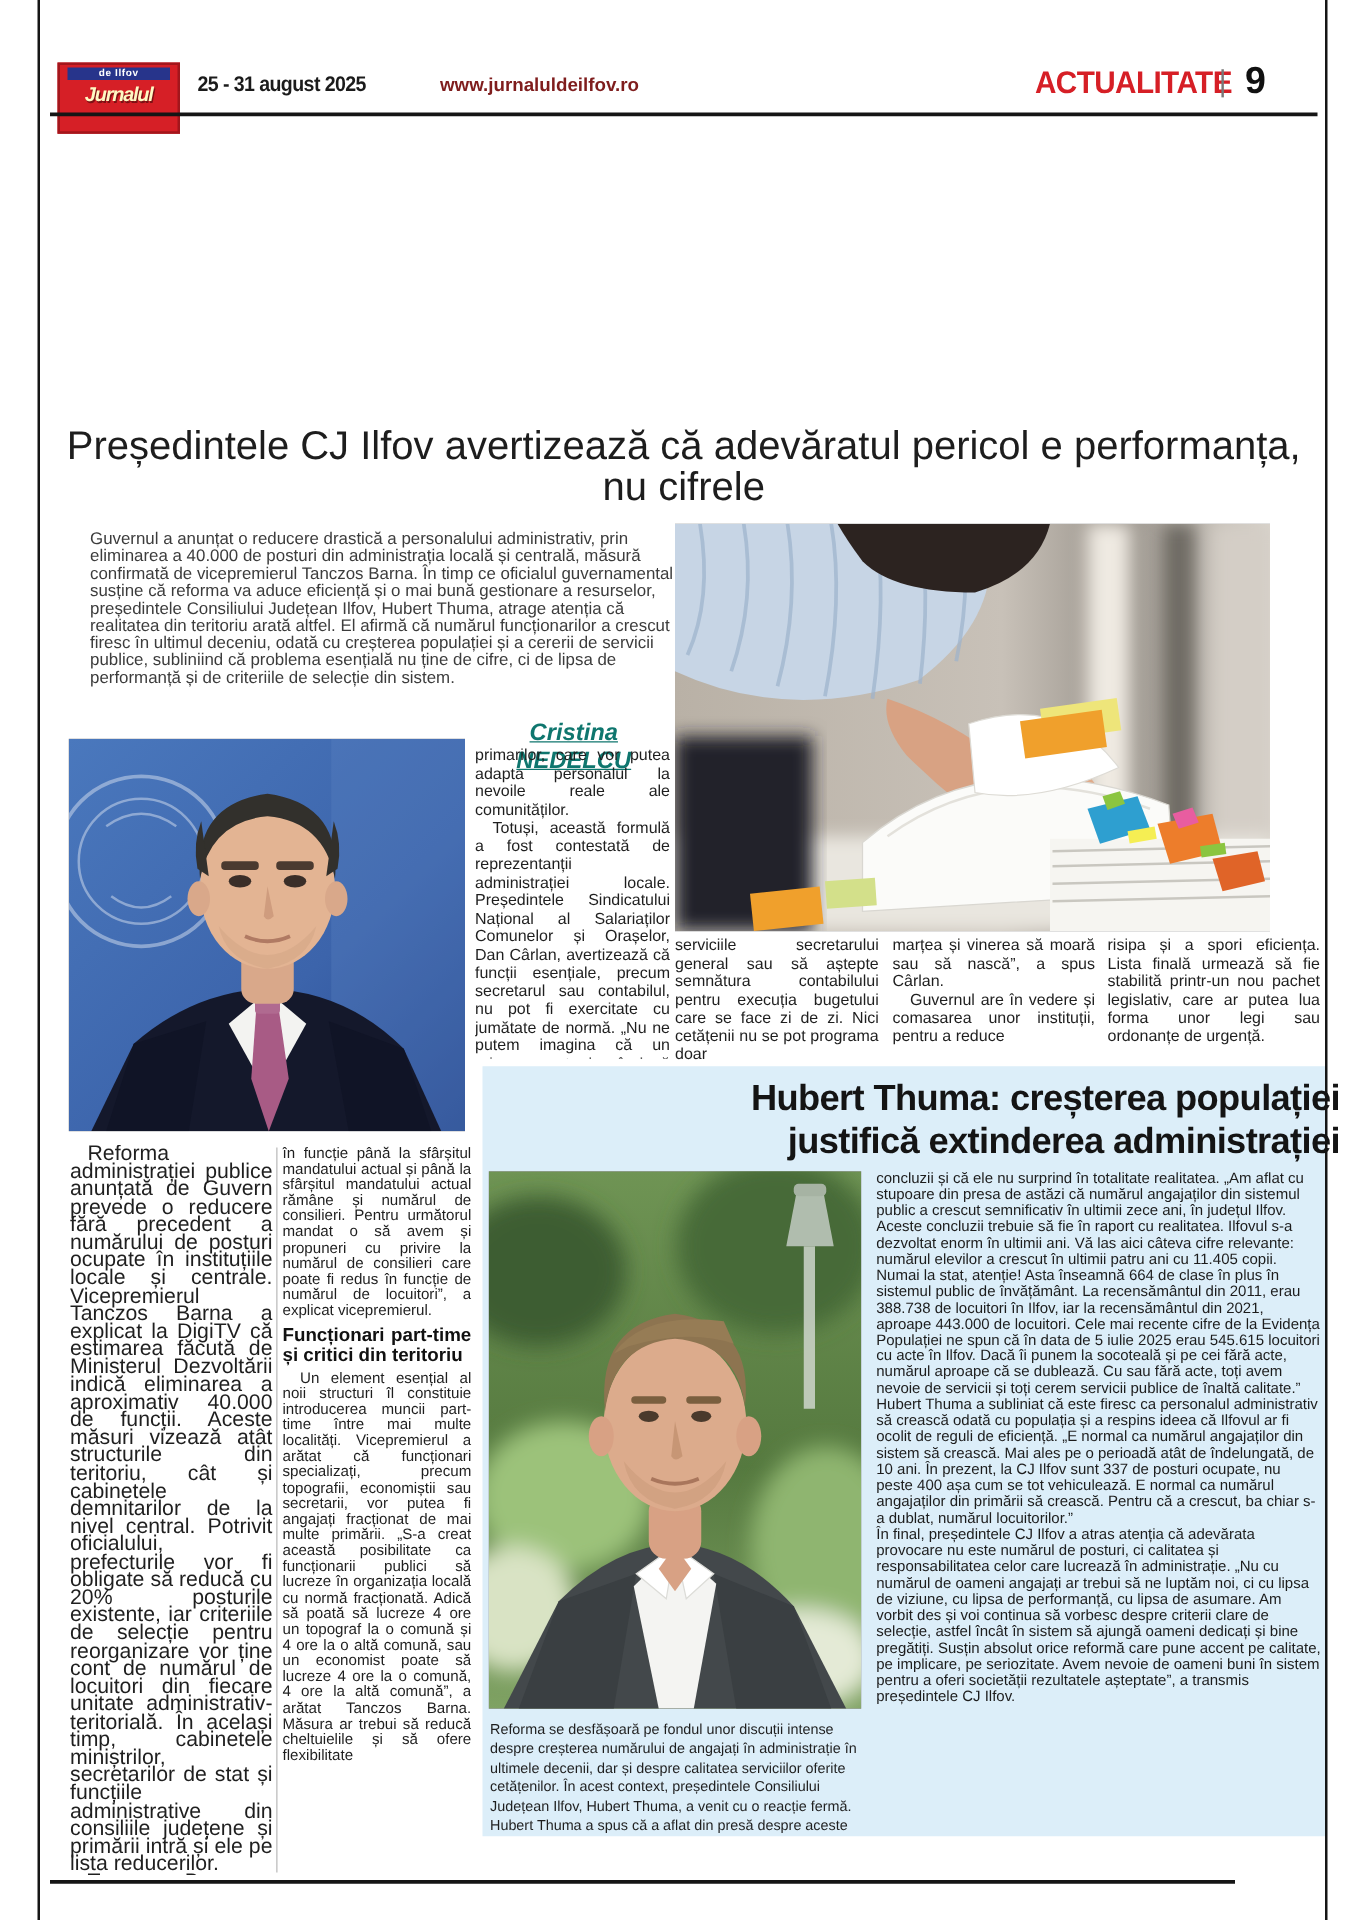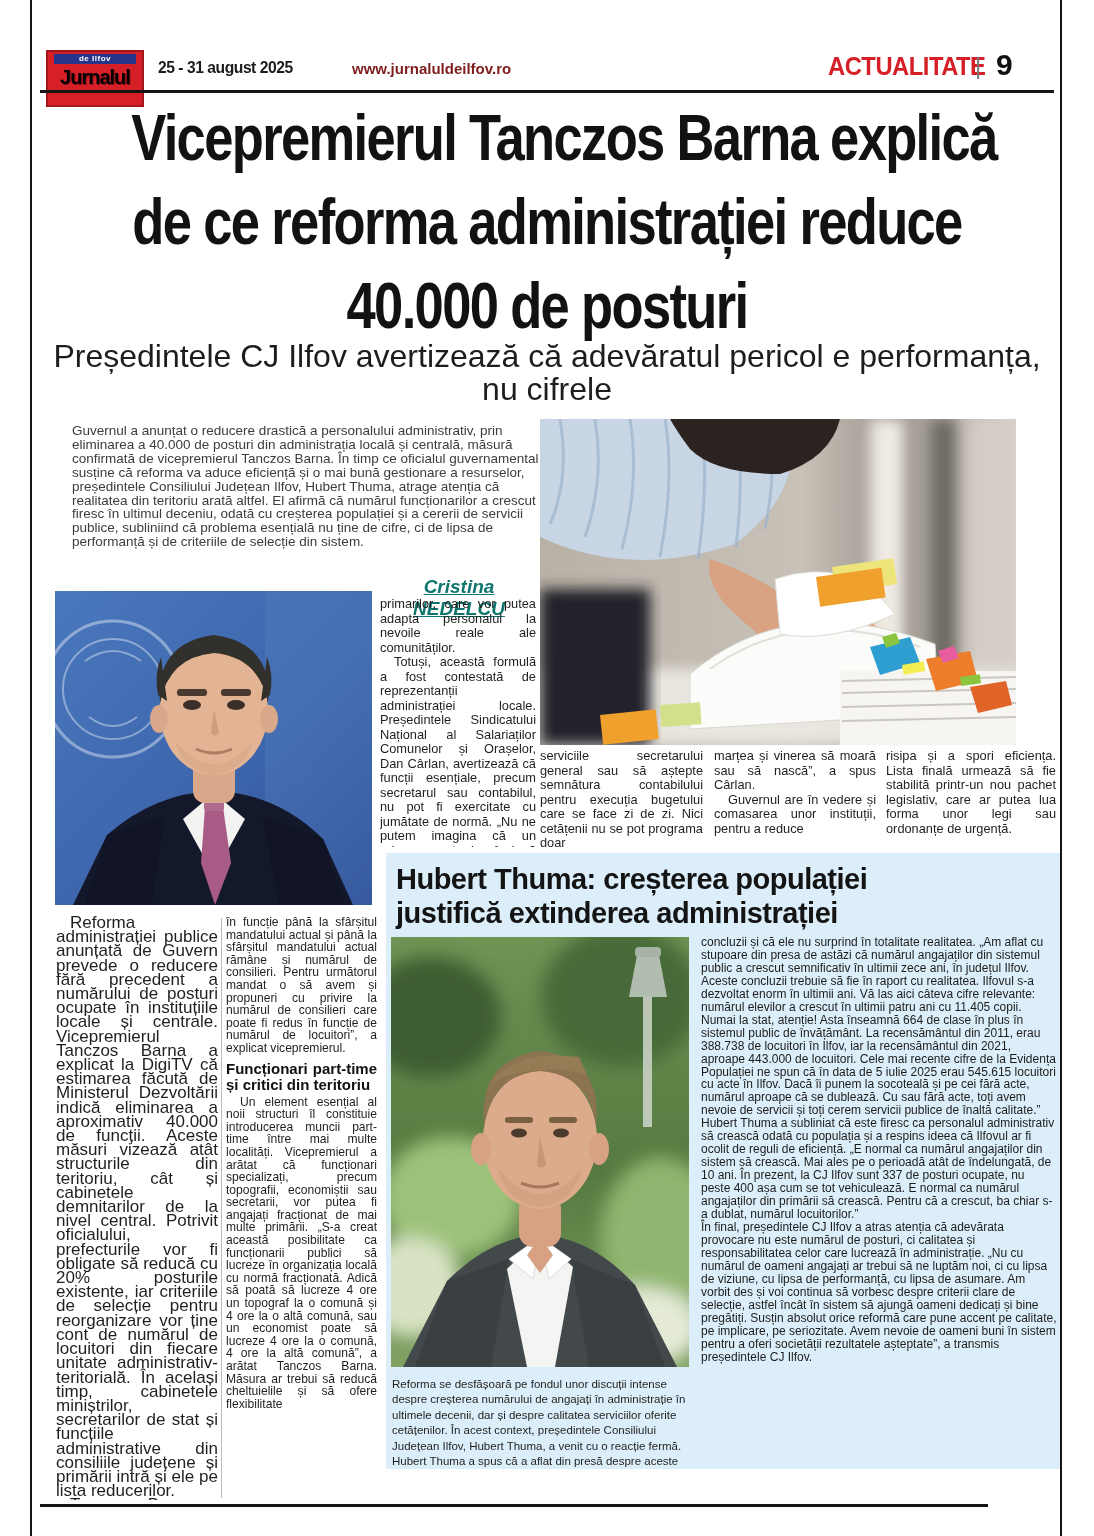--- a/index.html
+++ b/index.html
@@ -6,22 +6,22 @@
   .page{position:relative;width:1094px;height:1536px;background:#ffffff;overflow:hidden;
         font-family:"Liberation Sans",sans-serif;color:#222;}
   
   .edge-v{position:absolute;top:0;width:2px;height:1536px;background:#151515;}
   .rule-h{position:absolute;background:#151515;}
   
   .logo{position:absolute;left:46px;top:50px;width:98px;height:57px;background:#d61f26;
         border:2px solid #a3161c;box-sizing:border-box;text-align:center;}
   .logo-top{background:#27348b;color:#fff;font-size:8px;font-weight:bold;line-height:10px;
         margin:2px 6px 0 6px;letter-spacing:.5px;}
-  .logo-main{color:#000000;font-weight:bold;font-size:20px;line-height:26px;letter-spacing:-1px;
-        text-shadow:1px 1px 0 #7c1014;}
+  .logo-main{color:#fef9c3;font-weight:bold;font-size:16px;line-height:26px;letter-spacing:-1px;
+        font-style:italic;text-shadow:1px 1px 0 #7c1014;}
   .hdr-date{position:absolute;left:158px;top:58px;font-size:17px;font-weight:bold;color:#1b1b1b;
         letter-spacing:-0.5px;transform:scaleX(.92);transform-origin:left;}
   .hdr-site{position:absolute;left:352px;top:60px;font-size:15px;font-weight:bold;color:#7f1d1d;}
   .hdr-section{position:absolute;left:828px;top:52px;font-size:25px;font-weight:bold;color:#d61f26;
         letter-spacing:-0.5px;transform:scaleX(.95);transform-origin:left;}
   .hdr-sep{position:absolute;left:975px;top:52px;font-size:24px;color:#777;font-weight:normal;}
   .hdr-page{position:absolute;left:996px;top:48px;font-size:30px;font-weight:bold;color:#111;}
   
   .headline{position:absolute;left:40px;top:96px;width:1014px;text-align:center;}
   .hl{font-size:64px;line-height:84px;font-weight:bold;color:#121212;letter-spacing:-2px;
@@ -38,21 +38,21 @@
       overflow:hidden;}
   .ncol p{margin:0;}
   .ncol p.ind{text-indent:14px;}
   .subhead{font-size:15px;line-height:16.5px;font-weight:bold;color:#111;margin:6px 0 2px 0;}
   .col-divider{position:absolute;width:1px;background:#bbb;}
   
   .photo{position:absolute;overflow:hidden;background:#888;}
   .photo svg{display:block;}
   
   .bluebox{position:absolute;left:386px;top:853px;width:674px;height:616px;background:#dceef9;}
-  .bluebox-head{position:absolute;left:396px;top:862px;width:654px;text-align:left;
+  .bluebox-head{position:absolute;left:418px;top:862px;width:654px;text-align:right;
       font-size:29px;line-height:34px;font-weight:bold;color:#141414;letter-spacing:-0.5px;}
   .caption{position:absolute;left:392px;top:1377px;width:298px;font-size:11.5px;line-height:15.4px;
       color:#1f1f1f;}
   .boxtext{position:absolute;left:701px;top:936px;width:356px;font-size:12px;line-height:12.95px;
       color:#1c1c1c;overflow:hidden;height:528px;}
   .boxtext p{margin:0;}
 </style>
 </head>
 <body>
 
@@ -65,25 +65,20 @@
     <div class="logo-top">de Ilfov</div>
     <div class="logo-main">Jurnalul</div>
   </div>
   <div class="hdr-date">25 - 31 august 2025</div>
   <div class="hdr-site">www.jurnaluldeilfov.ro</div>
   <div class="hdr-section">ACTUALITATE</div>
   <div class="hdr-sep">|</div>
   <div class="hdr-page">9</div>
   <div class="rule-h" style="left:40px;top:90px;width:1014px;height:3px;"></div>
 
-  <div class="headline">
-    <div class="hl">Vicepremierul Tanczos Barna explică</div>
-    <div class="hl">de ce reforma administrației reduce</div>
-    <div class="hl">40.000 de posturi</div>
-  </div>
   <div class="subtitle">
     <span>Președintele CJ Ilfov avertizează că adevăratul pericol e performanța,</span><br>
     <span>nu cifrele</span>
   </div>
 
   <p class="intro">Guvernul a anunțat o reducere drastică a personalului administrativ, prin eliminarea a 40.000 de posturi din administrația locală și centrală, măsură confirmată de vicepremierul Tanczos Barna. În timp ce oficialul guvernamental susține că reforma va aduce eficiență și o mai bună gestionare a resurselor, președintele Consiliului Județean Ilfov, Hubert Thuma, atrage atenția că realitatea din teritoriu arată altfel. El afirmă că numărul funcționarilor a crescut firesc în ultimul deceniu, odată cu creșterea populației și a cererii de servicii publice, subliniind că problema esențială nu ține de cifre, ci de lipsa de performanță și de criteriile de selecție din sistem.</p>
   <div class="byline">Cristina NEDELCU</div>
 
   <div class="photo" style="left:540px;top:419px;width:476px;height:326px;">
     <svg width="476" height="326" viewBox="0 0 476 326">

